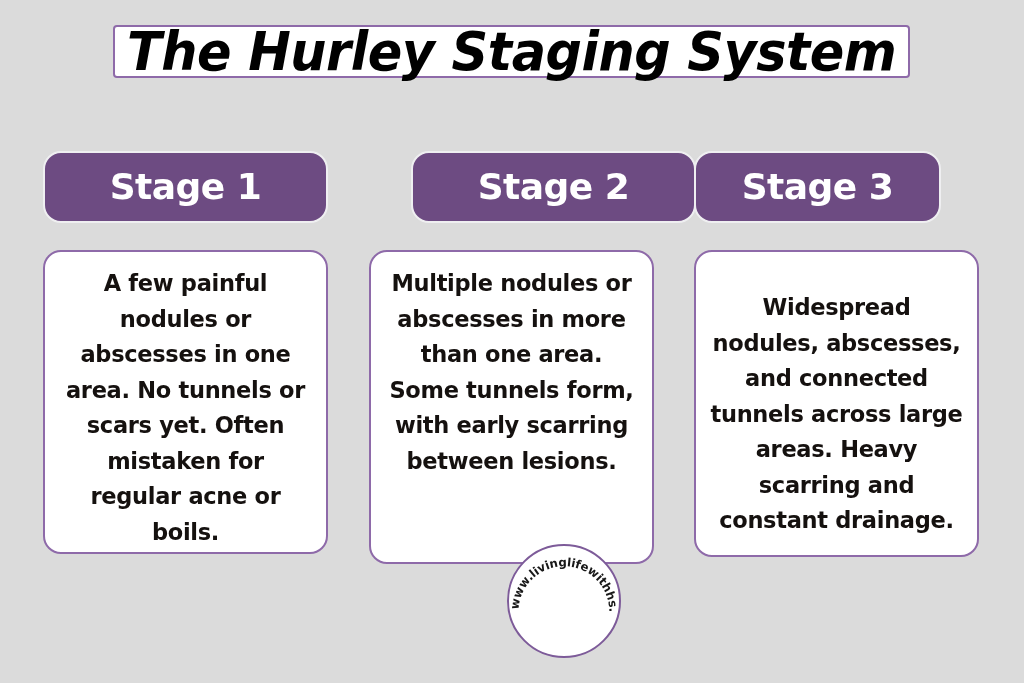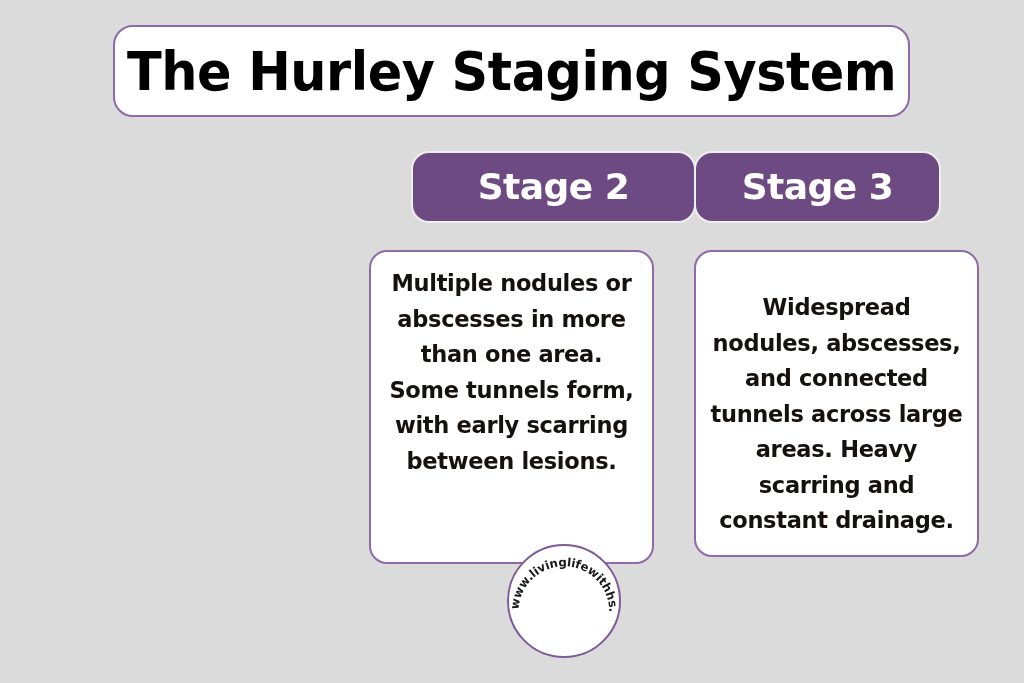--- a/index.html
+++ b/index.html
@@ -21,28 +21,29 @@
     width: 1024px;
     height: 683px;
   }
 
   
   .title-box {
     position: absolute;
     left: 113px;
     top: 25px;
     width: 797px;
-    height: 92px;
+    height: 53px;
     background: #ffffff;
     border: 2px solid #8e6aa9;
-    border-radius: 20px;
+    border-radius: 4px;
     box-sizing: border-box;
     display: flex;
     align-items: center;
     justify-content: center;
+    font-style: italic;
   }
   .title-text {
     font-family: "DejaVu Sans", sans-serif;
     font-weight: bold;
     font-size: 53px;
     letter-spacing: -0.5px;
     color: #000000;
     line-height: 1;
     white-space: nowrap;
     transform: scaleX(0.96);
@@ -192,20 +193,28 @@
 <body>
 
 <div class="canvas">
 
   <div class="title-box">
     <div class="title-text">The Hurley Staging System</div>
   </div>
 
   <div class="columns">
 
+    <div class="column c1">
+      <div class="stage-header">
+        <div class="stage-header-label">Stage 1</div>
+      </div>
+      <div class="stage-card">
+        <div class="stage-body-text">A few painful nodules or abscesses in one area. No tunnels or scars yet. Often mistaken for regular acne or boils.</div>
+      </div>
+    </div>
 
     <div class="column c2">
       <div class="stage-header">
         <div class="stage-header-label">Stage 2</div>
       </div>
       <div class="stage-card">
         <div class="stage-body-text">Multiple nodules or abscesses in more than one area. Some tunnels form, with early scarring between lesions.</div>
       </div>
     </div>
 

